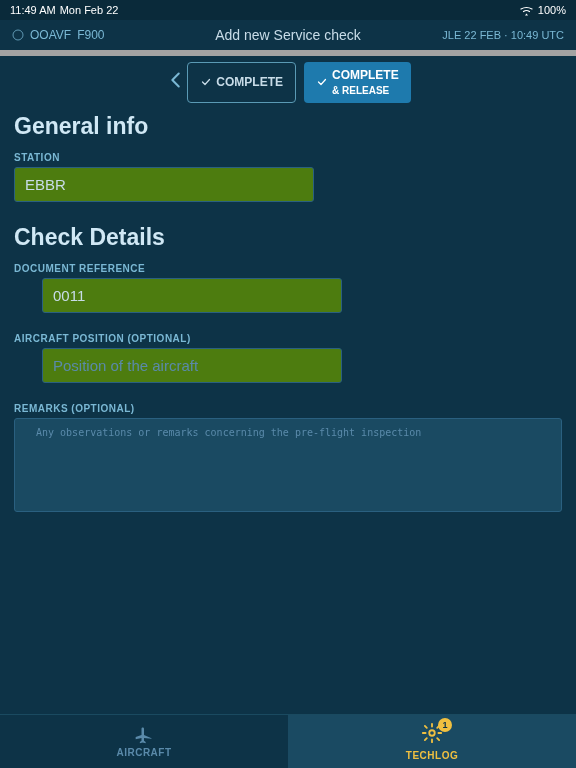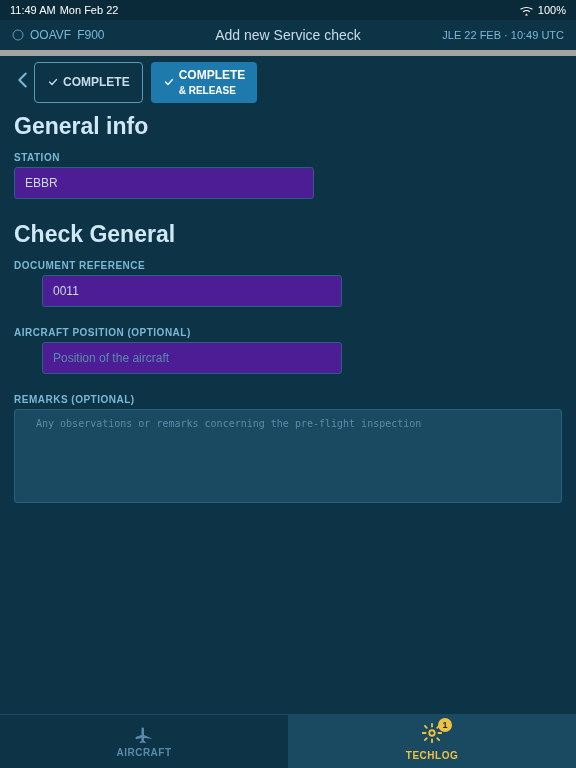--- a/index.html
+++ b/index.html
@@ -111,26 +111,26 @@
       font-size: 10px;
       font-weight: 600;
       color: #7ab8d4;
       letter-spacing: 0.5px;
       margin-bottom: 4px;
       text-transform: uppercase;
     }
 
     .field-input {
       width: 100%;
-      background-color: #4c1d95;
+      background-color: #4d7c0f;
       border: 1px solid #2a6080;
       border-radius: 3px;
       padding: 8px 10px;
       color: #c8dce8;
-      font-size: 12px;
+      font-size: 15px;
       margin-bottom: 14px;
       outline: none;
     }
 
     .field-input::placeholder {
       color: #5a8aaa;
     }
 
     .field-input-short {
       width: 300px;
@@ -256,21 +256,21 @@
     <svg width="12" height="12" viewBox="0 0 24 24">
       <circle cx="12" cy="12" r="10" fill="none" stroke="#7ab8d4" stroke-width="1.5"></circle>
     </svg>
     <span>OOAVF</span>
     <span>F900</span>
   </div>
   <div class="nav-bar-center">Add new Service check</div>
   <div class="nav-bar-right">JLE 22 FEB · 10:49 UTC</div>
 </div>
 
-<div style="display:flex; align-items:center; justify-content:flex-start; padding: 6px 12px 2px 12px;">
+<div style="display:flex; align-items:center; justify-content:center; padding: 6px 12px 2px 12px;">
   <div class="back-arrow">
     <svg width="22" height="22" viewBox="0 0 24 24">
       <path d="M15 19l-7-7 7-7" fill="none" stroke="#7ab8d4" stroke-width="2.2" stroke-linecap="round" stroke-linejoin="round"></path>
     </svg>
   </div>
   <div style="display:flex; gap:8px;">
     <button class="btn-complete">
       <svg width="12" height="12" viewBox="0 0 24 24">
         <path d="M5 12l5 5L19 7" fill="none" stroke="#c8dce8" stroke-width="2.5" stroke-linecap="round" stroke-linejoin="round"></path>
       </svg>
@@ -292,21 +292,21 @@
 
   <div>
     <div class="section-title">General info</div>
     <div class="field-group">
       <div class="field-label">STATION</div>
       <input type="text" class="field-input field-input-short" value="EBBR" style="">
     </div>
   </div>
 
   <div>
-    <div class="section-title">Check General</div>
+    <div class="section-title">Check Details</div>
 
     <div class="field-group">
       <div class="field-label">DOCUMENT REFERENCE</div>
       <input type="text" class="field-input field-input-medium" value="0011" style="">
     </div>
 
     <div class="field-group">
       <div class="field-label">AIRCRAFT POSITION (OPTIONAL)</div>
       <input type="text" class="field-input field-input-medium" placeholder="Position of the aircraft" style="">
     </div>

